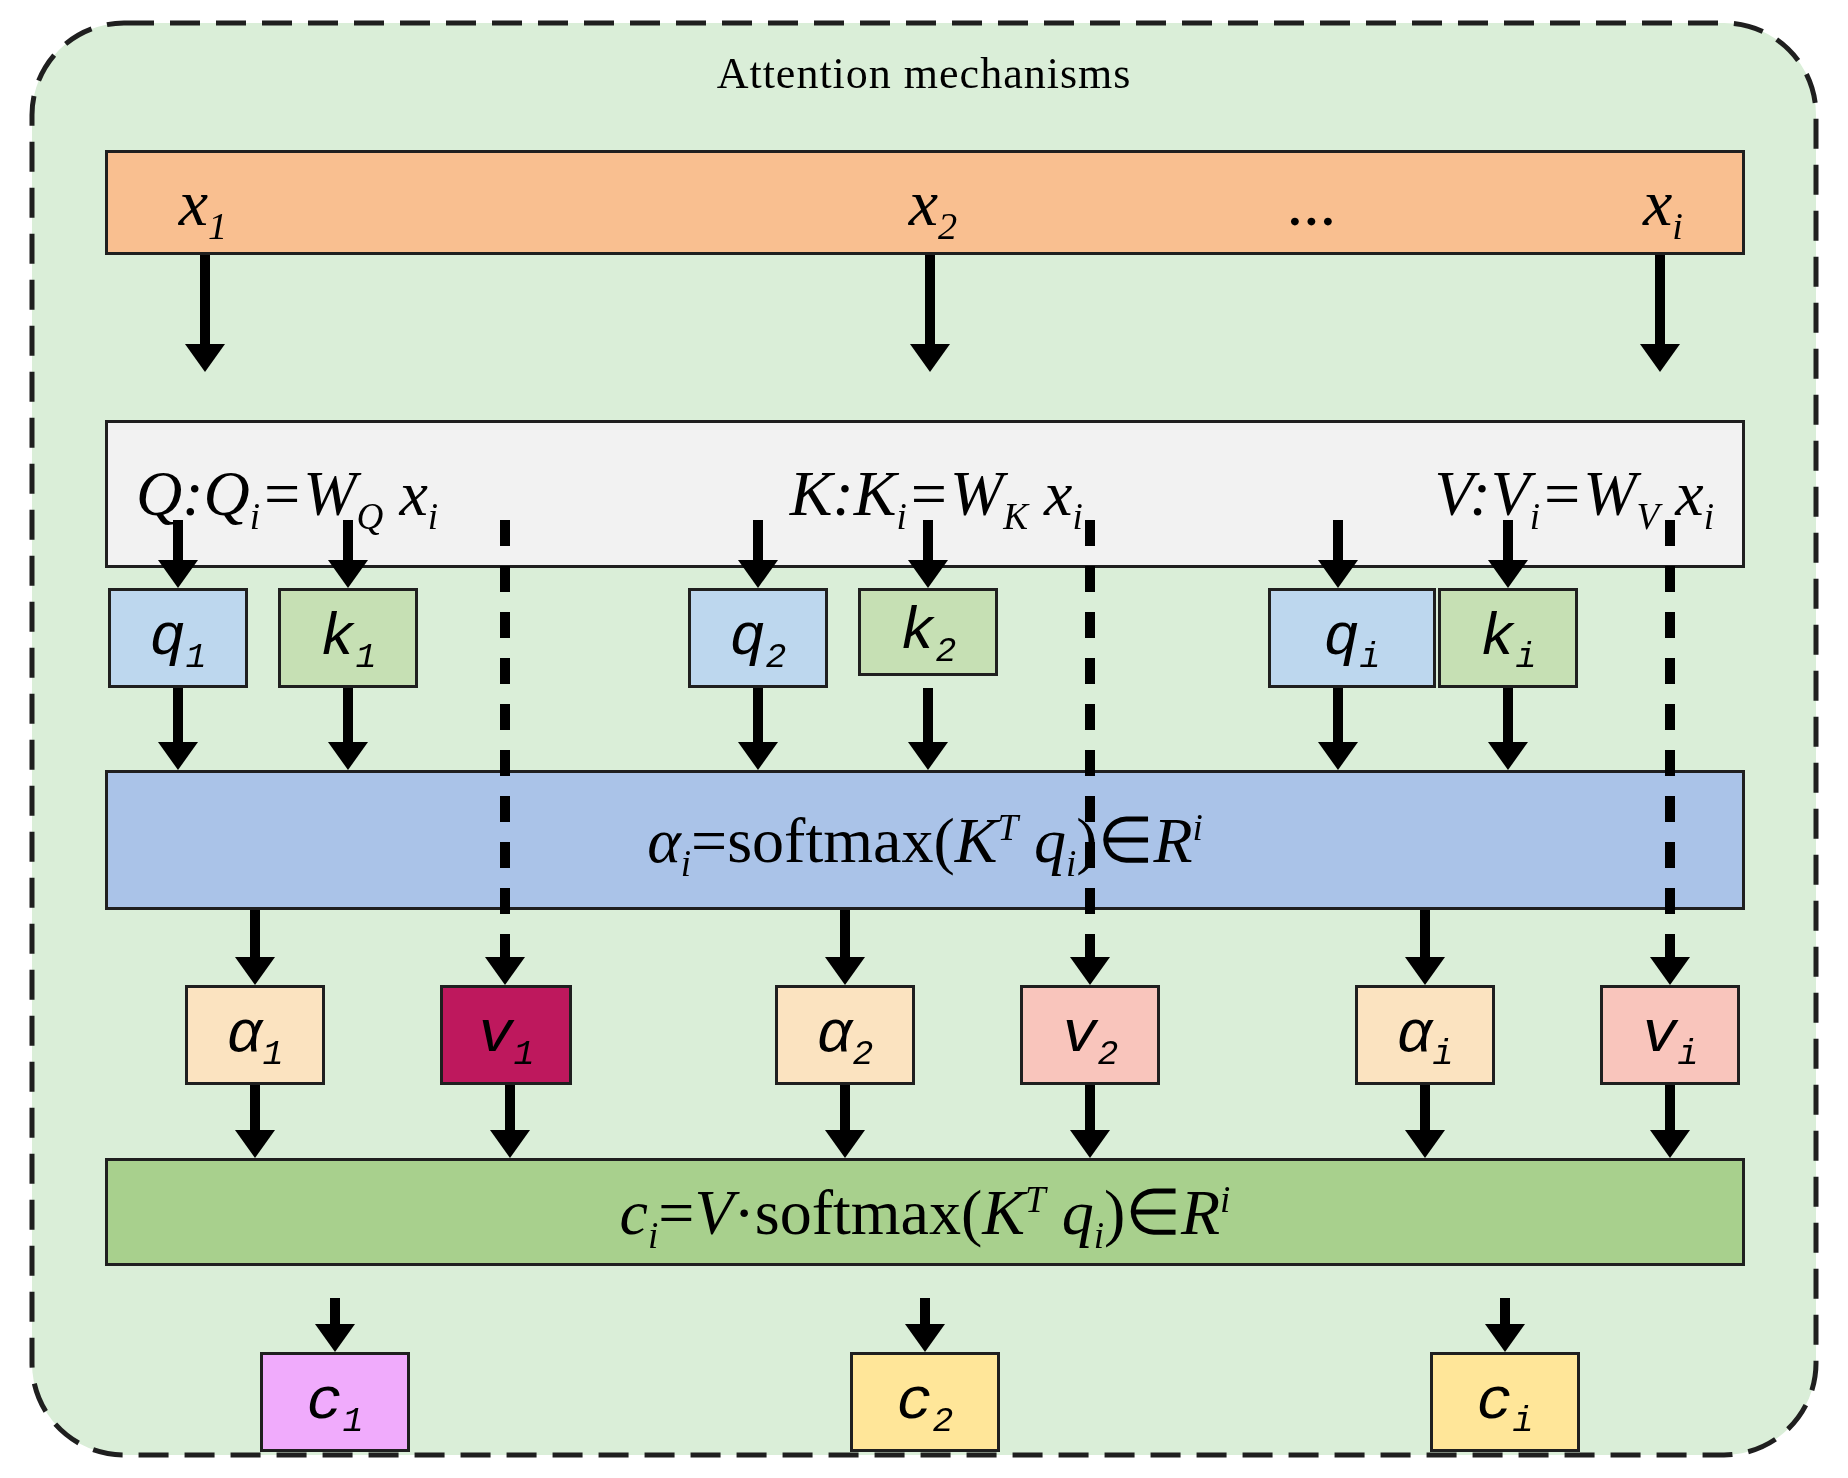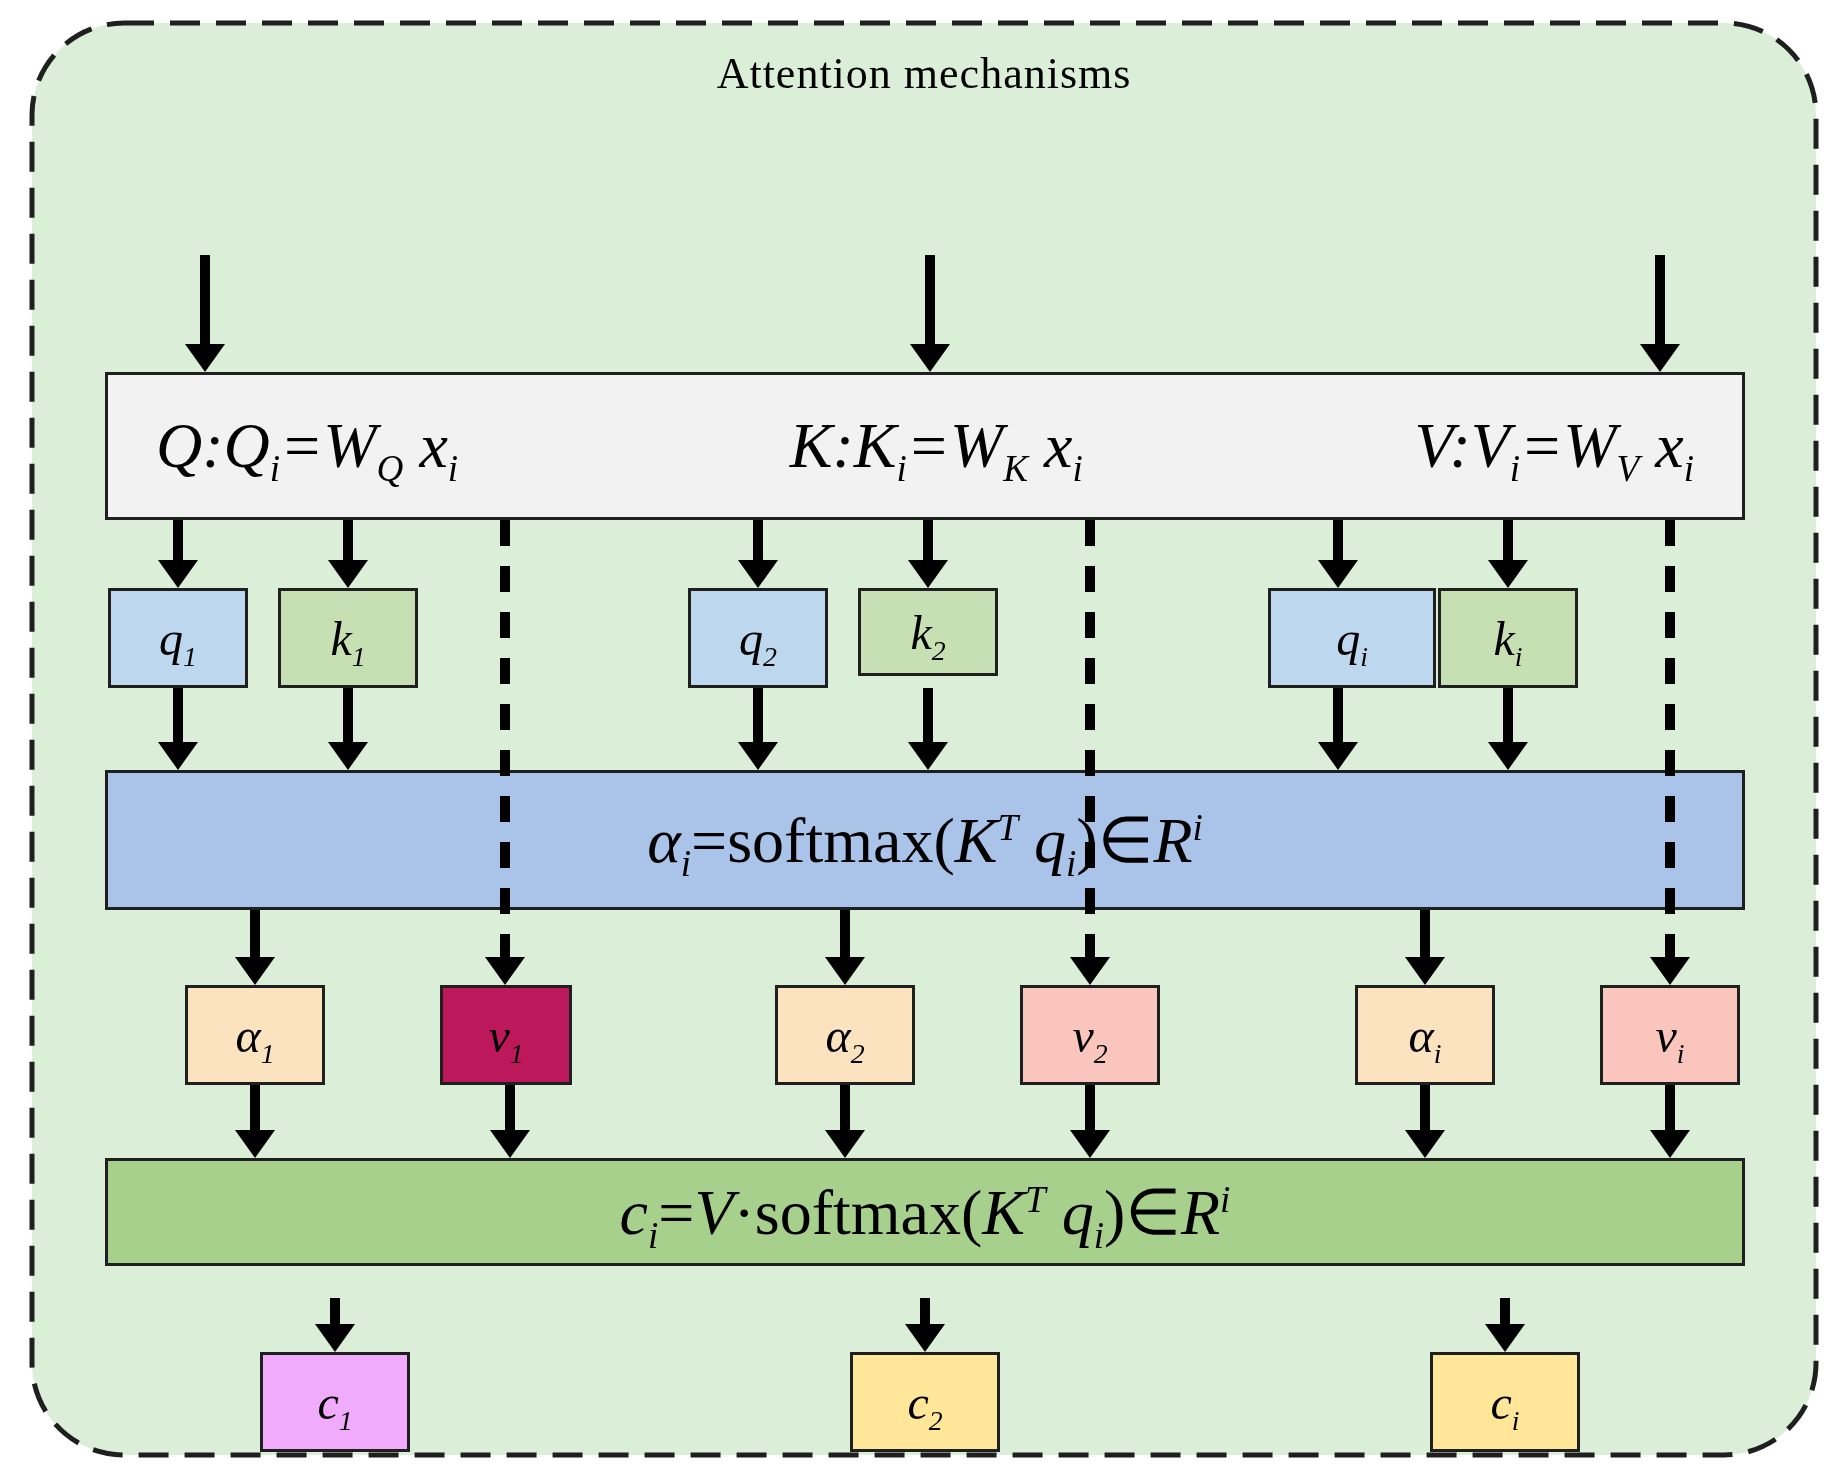--- a/index.html
+++ b/index.html
@@ -4,48 +4,54 @@
 <style>
   * { margin:0; padding:0; box-sizing:border-box; }
   html,body { background:#ffffff; }
   body { font-family:"Liberation Serif", serif; color:#000; }
   .canvas { position:relative; width:1848px; height:1478px; background:#fff; overflow:hidden; }
   .panel-svg { position:absolute; z-index:0; }
   .title { position:absolute; left:0; top:48px; width:100%; text-align:center;
            font-size:44px; z-index:2; letter-spacing:1px; }
   .bar { position:absolute; border:3px solid #1f1f1f; display:flex; align-items:center;
          justify-content:center; font-style:italic; z-index:1; }
-  .bar.spread { justify-content:space-between; padding:0 48px; }
+  .bar.spread { justify-content:space-between; padding:0 28px;margin-top:48px; }
   .formula { font-size:64px; white-space:nowrap; }
   .rm { font-style:normal; }
   sub { font-size:58%; line-height:0; }
   sup { font-size:58%; line-height:0; }
   .input-lbl { position:absolute; top:50%; transform:translate(-50%,-50%);
                font-size:66px; font-style:italic; white-space:nowrap; }
   .box { position:absolute; border:3px solid #1f1f1f; display:flex; align-items:center;
-         justify-content:center; font-style:italic; font-size:48px; z-index:2; }
+         justify-content:center; font-style:italic; font-size:60px; z-index:2;font-family:Liberation Mono, monospace; }
   .arrow { position:absolute; width:44px; z-index:5; }
   .arrow .shaft { position:absolute; left:50%; margin-left:-5px; top:0; bottom:24px;
                   width:10px; background:#000; display:block; }
   .arrow .head { position:absolute; left:50%; margin-left:-20px; bottom:0; width:0; height:0;
                  border-left:20px solid transparent; border-right:20px solid transparent;
                  border-top:28px solid #000; display:block; }
   .arrow.dashed .shaft { background:repeating-linear-gradient(to bottom,#000 0 26px,transparent 26px 46px); }
 </style>
 </head>
 <body>
 
 <div class="canvas">
 
   <svg class="panel-svg" width="1792" height="1440" style="left:28px;top:19px">
     <rect x="4" y="4" width="1784" height="1432" rx="92" ry="92" fill="#daeed8" stroke="#1f1f1f" stroke-width="5" stroke-dasharray="30 16" style="fill: rgb(218, 238, 216);"></rect>
   </svg>
 
   <div class="title">Attention mechanisms</div>
 
+  <div class="bar" style="left: 105px; top: 150px; width: 1640px; height: 105px; background-color: rgb(249, 191, 144);">
+    <span class="input-lbl" style="left:95px"><span>x</span><sub>1</sub></span>
+    <span class="input-lbl" style="left:825px"><span>x</span><sub>2</sub></span>
+    <span class="input-lbl" style="left:1205px"><span>...</span></span>
+    <span class="input-lbl" style="left:1555px"><span>x</span><sub>i</sub></span>
+  </div>
 
   <div class="arrow" style="left:183px;top:255px;height:117px">
       <i class="shaft"></i>
       <i class="head"></i>
     </div>
   <div class="arrow" style="left:908px;top:255px;height:117px">
       <i class="shaft"></i>
       <i class="head"></i>
     </div>
   <div class="arrow" style="left:1638px;top:255px;height:117px">

